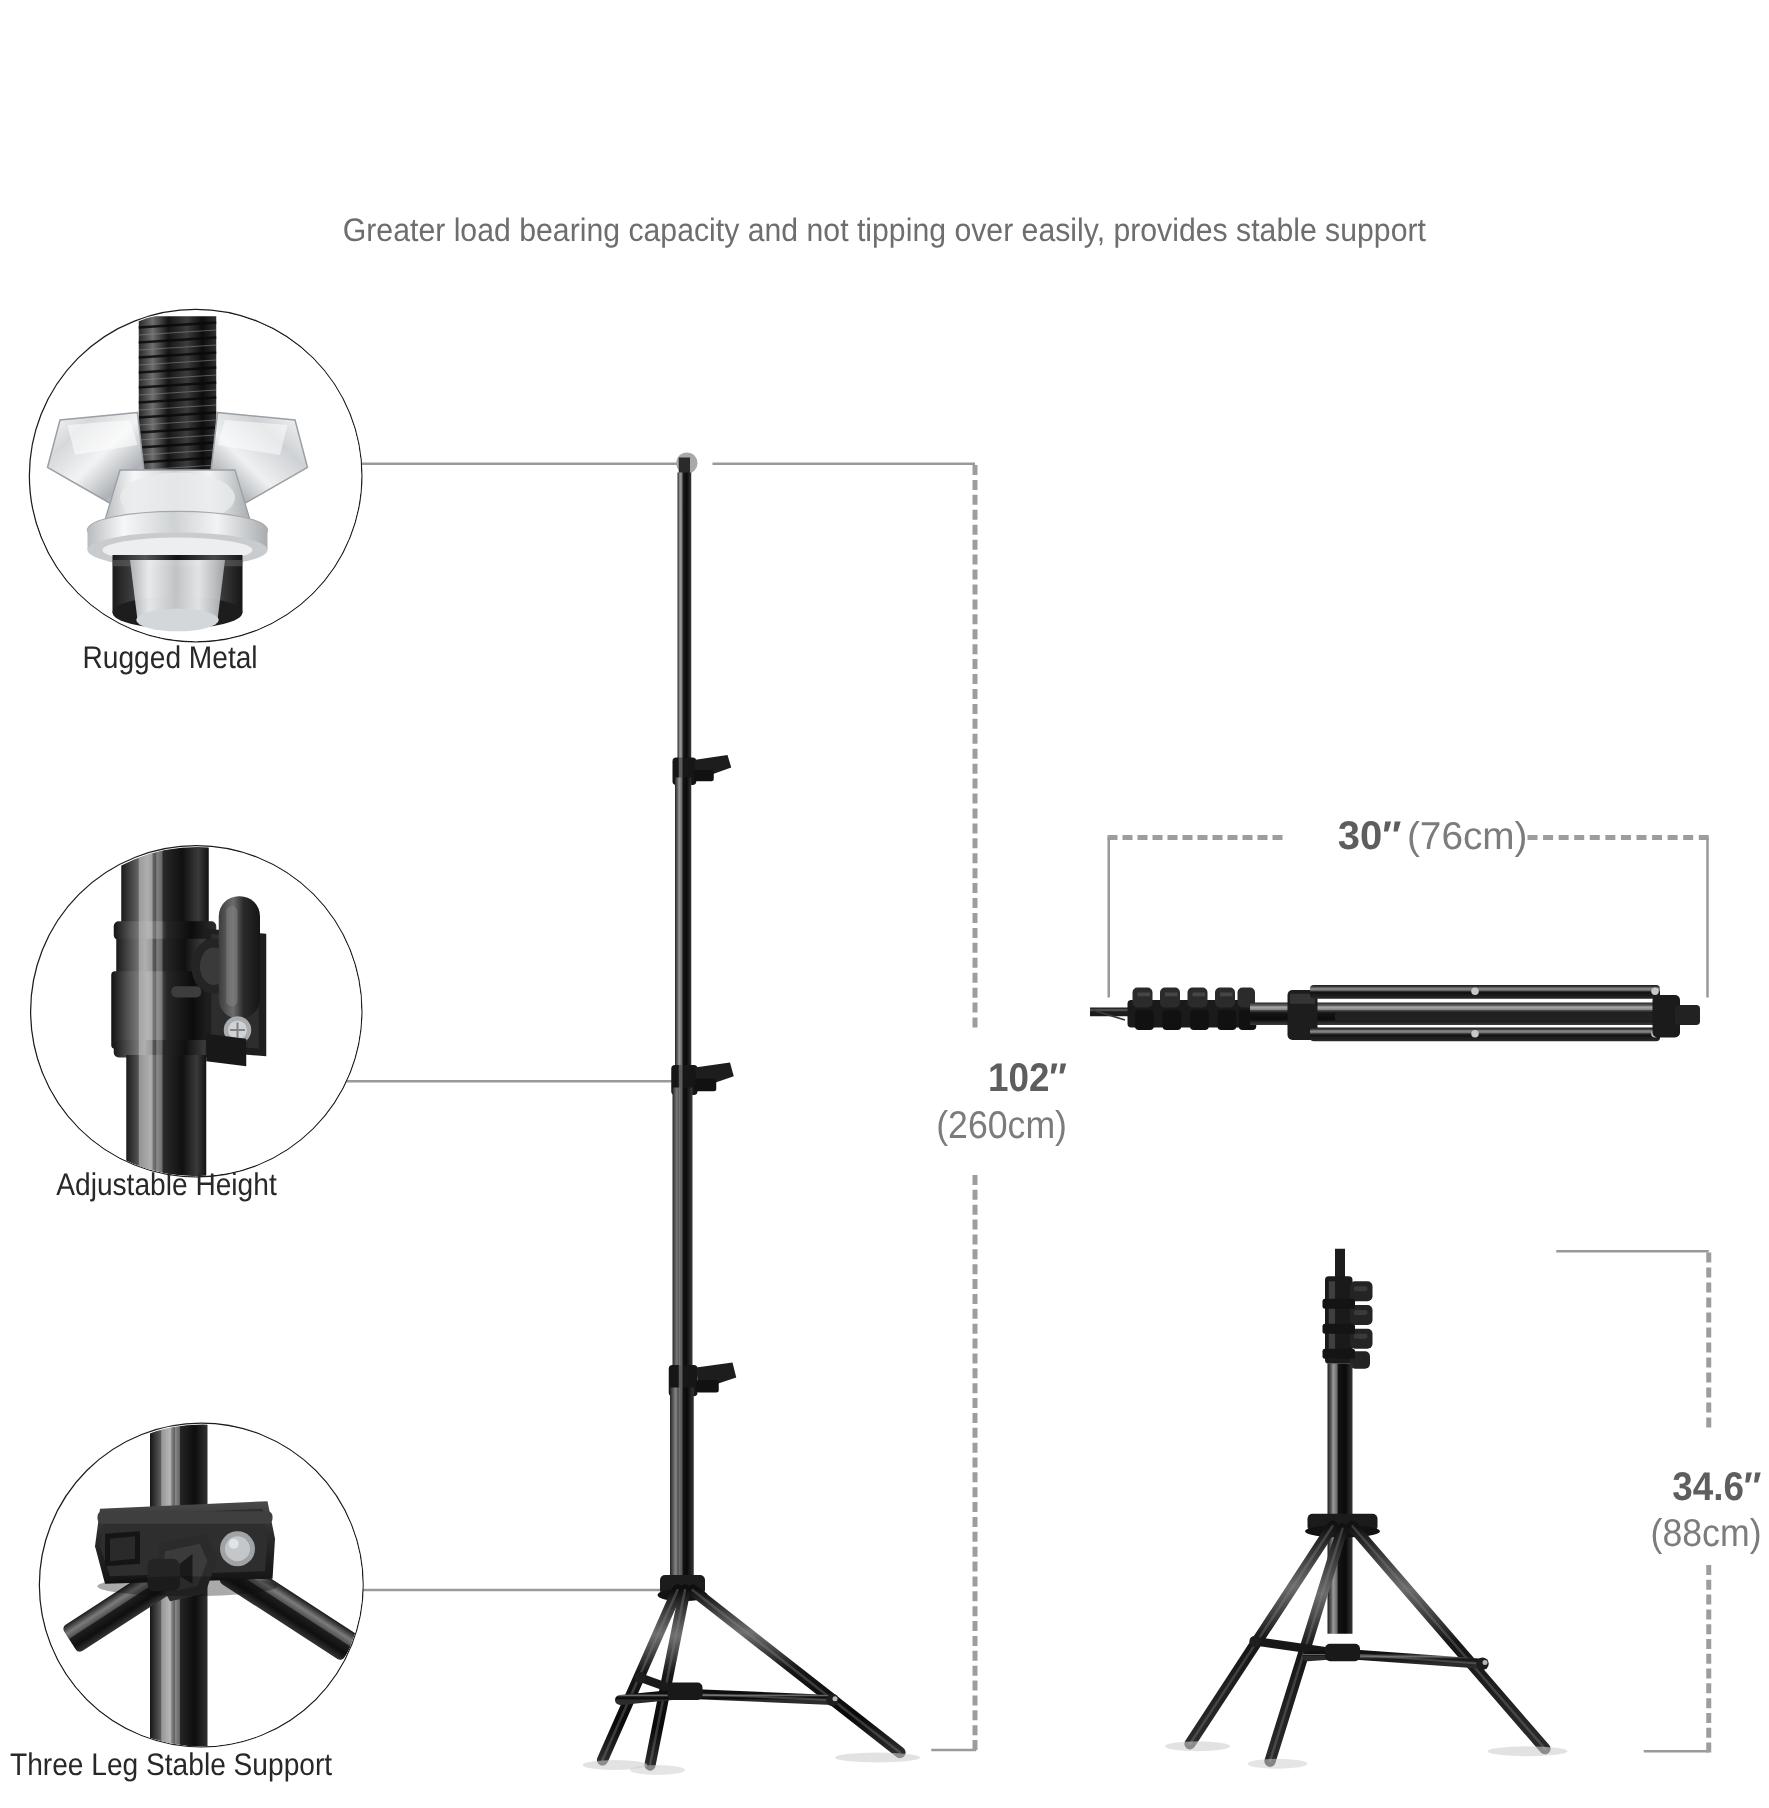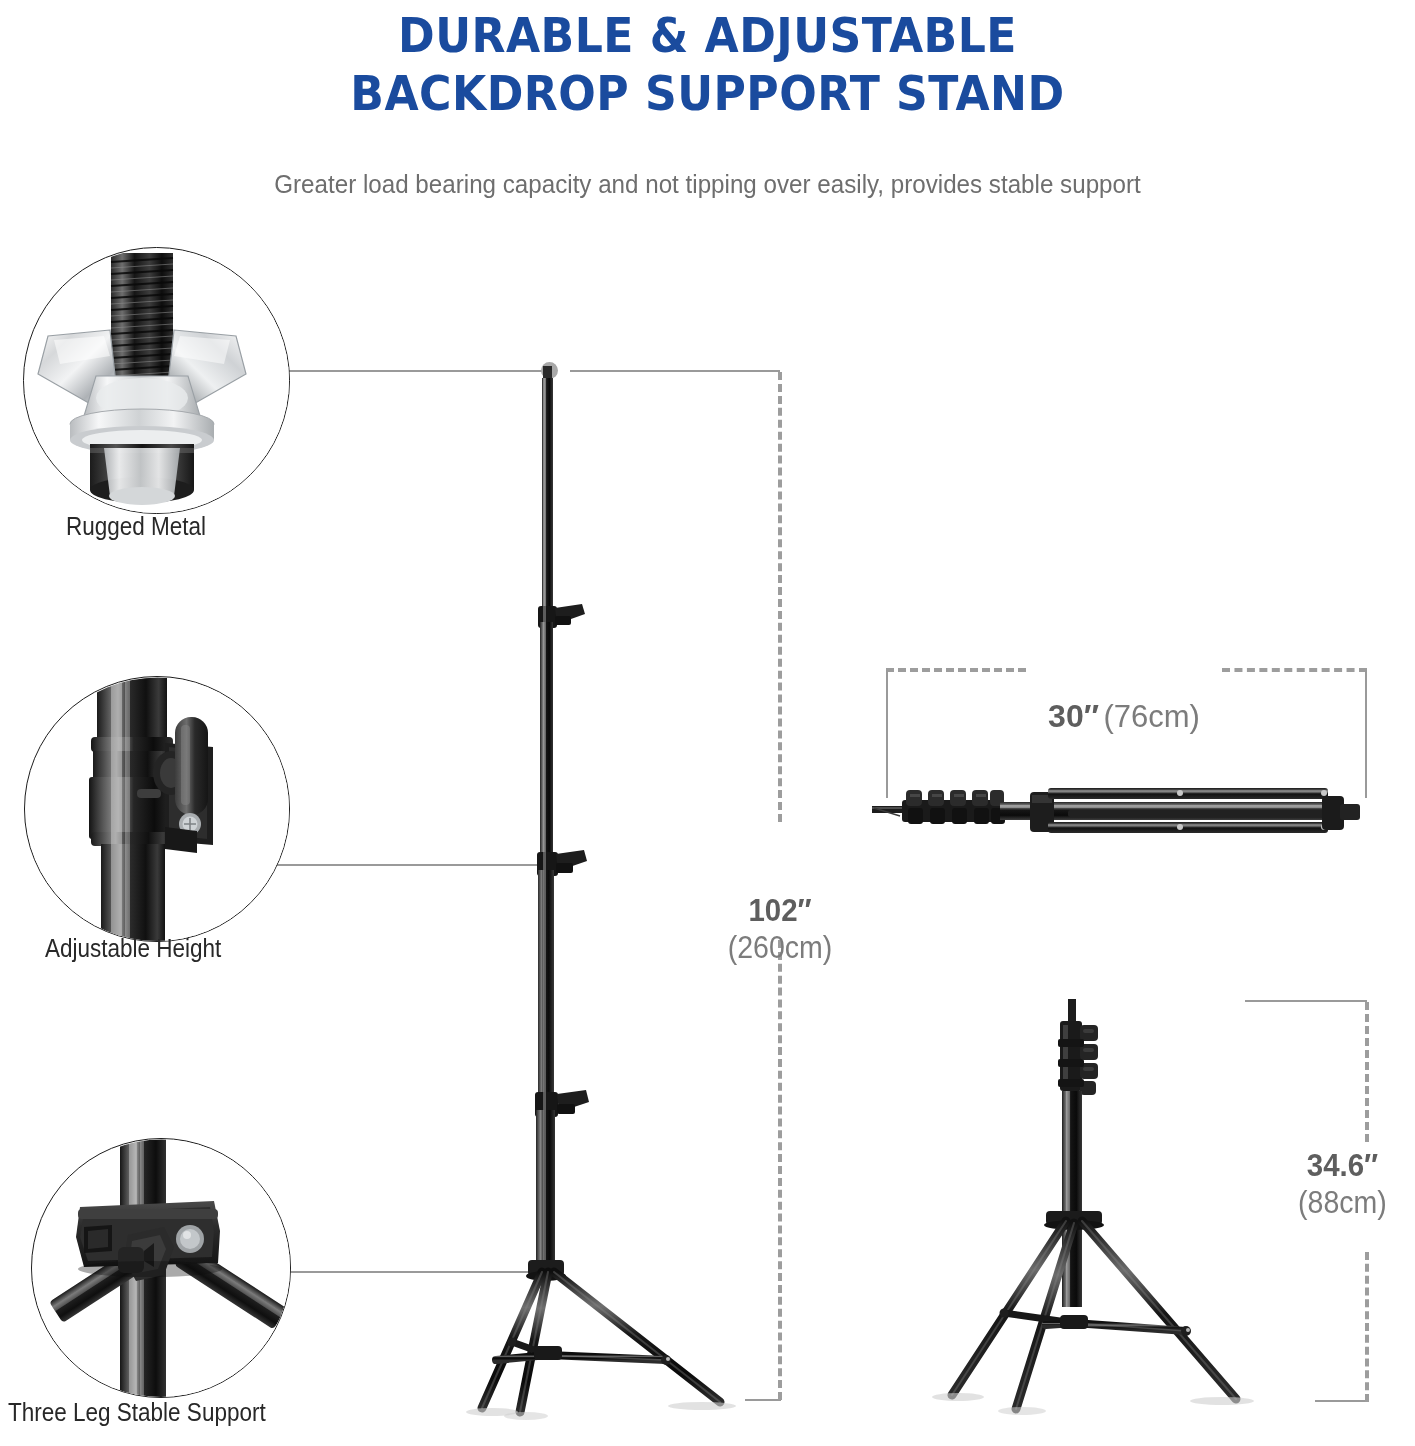--- a/index.html
+++ b/index.html
@@ -95,26 +95,25 @@
     height: 2px;
     background: #9a9a9a;
   }
   .dim-v-solid {
     position: absolute;
     width: 2px;
     background: #9a9a9a;
   }
   .dim-text {
     position: absolute;
-    text-align: center;
+    text-align: right;
     color: #676767;
     font-family: "Liberation Sans", sans-serif;
     line-height: 1.18;
     white-space: nowrap;
-    margin-top: 48px;
   }
   .dim-text .big {
     display: block;
     font-weight: bold;
     font-size: 32px;
     color: #5e5e5e;
     transform: scaleX(0.92);
   }
   .dim-text .small {
     display: block;
@@ -126,24 +125,20 @@
   .dim-text.inline .big,
   .dim-text.inline .small { display: inline; }
 
   svg { display: block; overflow: visible; }
 </style>
 </head>
 <body>
 
 <div id="page">
 
-  <div class="title-block">
-    <span class="title-line">DURABLE &amp; ADJUSTABLE</span>
-    <span class="title-line">BACKDROP SUPPORT STAND</span>
-  </div>
   <div class="subtitle">Greater load bearing capacity and not tipping over easily, provides stable support</div>
 
   <div class="leader" style="left:288px; top:370px; width:262px;"></div>
 
   <div class="leader" style="left:258px; top:864px; width:296px;"></div>
 
   <div class="leader" style="left:283px; top:1271px; width:271px;"></div>
 
   <div class="callout">
     <div class="circle" style="left:23px; top:247px; width:267px; height:267px;">
@@ -638,19 +633,19 @@
       <ellipse cx="122" cy="416" rx="24" ry="4" fill="#cfcfcf" opacity="0.55"></ellipse>
       <ellipse cx="322" cy="406" rx="32" ry="4" fill="#cfcfcf" opacity="0.6"></ellipse>
     </svg>
   </div>
 
   <div>
     <div class="dim-h-solid" style="left:1245px; top:1000px; width:122px;"></div>
     <div class="dim-h-solid" style="left:1315px; top:1400px; width:52px;"></div>
     <div class="dim-v-dash" style="left:1365px; top:1002px; height:140px;"></div>
     <div class="dim-v-dash" style="left:1365px; top:1252px; height:150px;"></div>
-    <div class="dim-text" style="left:1270px; top:1099px; width:145px;">
+    <div class="dim-text" style="left:1270px; top:1171px; width:145px;">
       <span class="big">34.6″</span>
       <span class="small">(88cm)</span>
     </div>
   </div>
 
 </div>
 
 </body></html>

